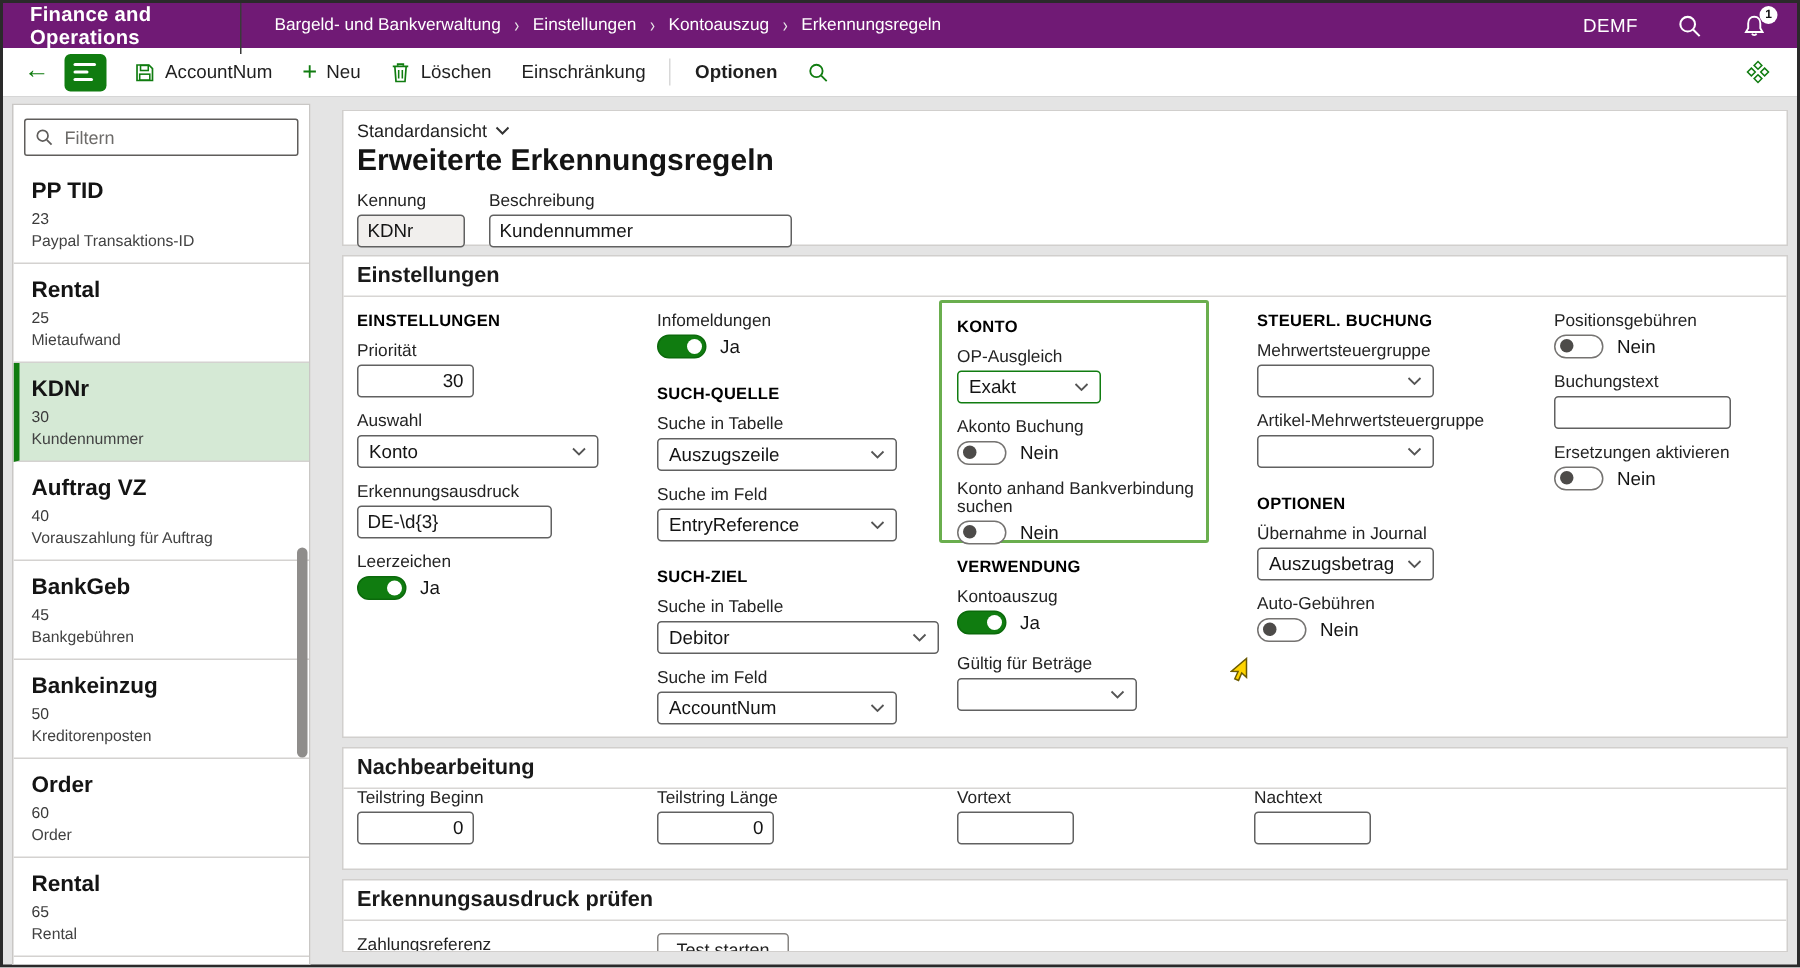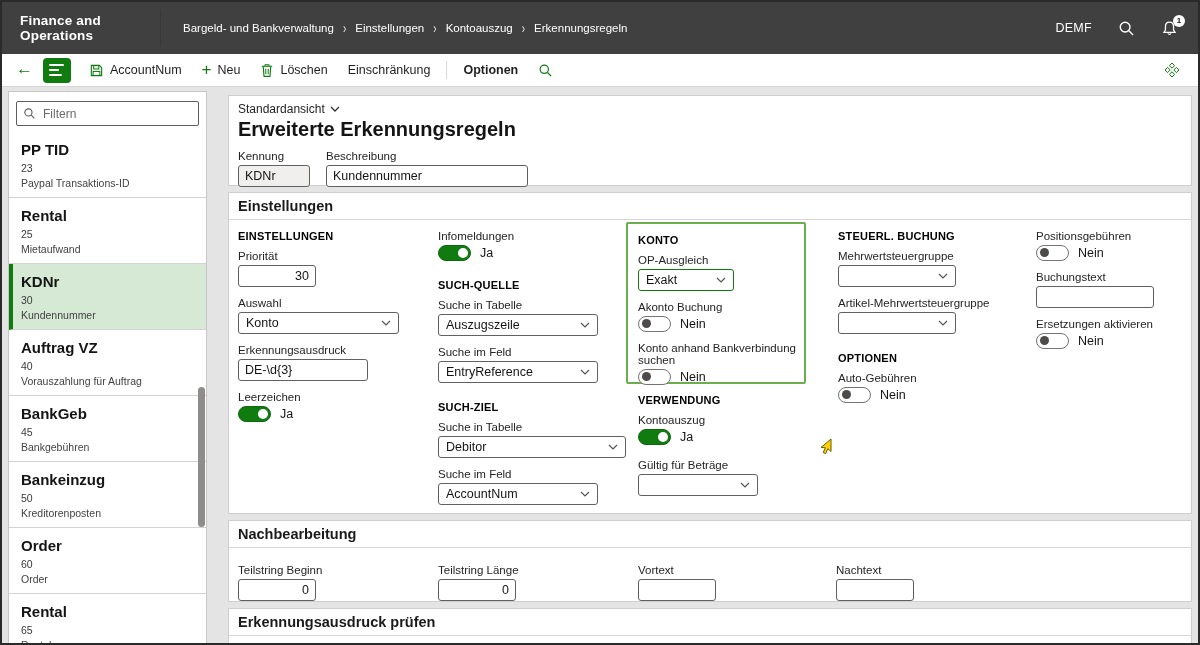--- a/index.html
+++ b/index.html
@@ -1,21 +1,21 @@
 <!DOCTYPE html>
 <html><head>
 <meta charset="utf-8">
 <style>
   * { margin:0; padding:0; box-sizing:border-box; }
   html,body { width:1200px; height:645px; }
   body { font-family:"Liberation Sans", sans-serif; background:#e4e4e4; overflow:hidden; }
   .window { width:1200px; height:645px; border:2px solid #2a2a2a; background:#e4e4e4; position:relative; overflow:hidden; }
 
   
-  .topbar { height:52px; background:#404040; display:flex; align-items:center; color:#fff; }
+  .topbar { height:30px; background:#701a75; display:flex; align-items:center; color:#fff; }
   .app-title { font-size:13.5px; font-weight:bold; padding:0 18px; letter-spacing:.2px; width:158px; }
   .topbar-divider { width:1px; height:38px; background:#3a3a3a; }
   .breadcrumb { display:flex; align-items:center; gap:9px; margin-left:22px; font-size:11.5px; flex:1; }
   .crumb { cursor:default; white-space:nowrap; }
   .crumb-sep { font-size:10px; color:#e8e8e8; transform:scaleY(1.4); display:inline-block; }
   .topbar-right { display:flex; align-items:center; gap:26px; padding-right:20px; }
   .company { font-size:12.5px; letter-spacing:.3px; }
   .icon-btn { position:relative; display:flex; align-items:center; justify-content:center; }
   .badge { position:absolute; top:-5px; right:-7px; width:12px; height:12px; border-radius:50%; background:#fff; color:#111; font-size:8px; font-weight:bold; display:flex; align-items:center; justify-content:center; }
 
@@ -76,21 +76,21 @@
   .toggle.on::after { content:""; position:absolute; right:2px; top:2px; width:10px; height:10px; border-radius:50%; background:#fff; }
   .toggle.off { background:#fff; border:1px solid #757371; }
   .toggle.off::after { content:""; position:absolute; left:3px; top:2px; width:9px; height:9px; border-radius:50%; background:#4d4b49; }
   .toggle-label { font-size:12.5px; color:#141414; }
   .konto-box { position:absolute; left:397px; top:2px; width:180px; height:162px; border:2px solid #6aae4e; border-radius:2px; padding:10px 10px 0 10px; }
   .konto-box .sel { border-color:#107C10; }
 
   
   .nach-card { height:82px; }
   .nach-body { position:relative; height:54px; }
-  .nach-f { position:absolute; top:16px; }
+  .nach-f { position:absolute; top:0; }
 
   
   .pruf-card { flex:1; overflow:hidden; }
   .pruf-body { position:relative; height:40px; }
   .btn { height:22px; border:1px solid #868482; border-radius:3px; background:#fff; font-size:12px; color:#1f1f1f; padding:0 12px; font-family:"Liberation Sans",sans-serif; cursor:pointer; }
 
   .cursor { position:absolute; left:818px; top:436px; z-index:50; transform:scaleX(-1); }
   svg { display:block; }
 </style>
 </head>
@@ -416,20 +416,29 @@
               <div class="fld-label">Artikel-Mehrwertsteuergruppe</div>
               <div class="sel" style="width:118px">
                 <span></span>
                 <svg width="10" height="6" viewBox="0 0 10 6">
                     <path d="M1 1 L5 5 L9 1" stroke="#555" stroke-width="1.2" fill="none"></path>
                   </svg>
               </div>
             </div>
             <div class="group-h">OPTIONEN</div>
             <div class="field">
+              <div class="fld-label">Übernahme in Journal</div>
+              <div class="sel" style="width:118px">
+                <span>Auszugsbetrag</span>
+                <svg width="10" height="6" viewBox="0 0 10 6">
+                    <path d="M1 1 L5 5 L9 1" stroke="#555" stroke-width="1.2" fill="none"></path>
+                  </svg>
+              </div>
+            </div>
+            <div class="field">
               <div class="fld-label">Auto-Gebühren</div>
               <div class="toggle-row">
                 <span class="toggle off"></span>
                 <span class="toggle-label">Nein</span>
               </div>
             </div>
           </div>
 
           <div class="col" style="left:807px; width:150px; padding-top:10px;">
             <div class="field">

